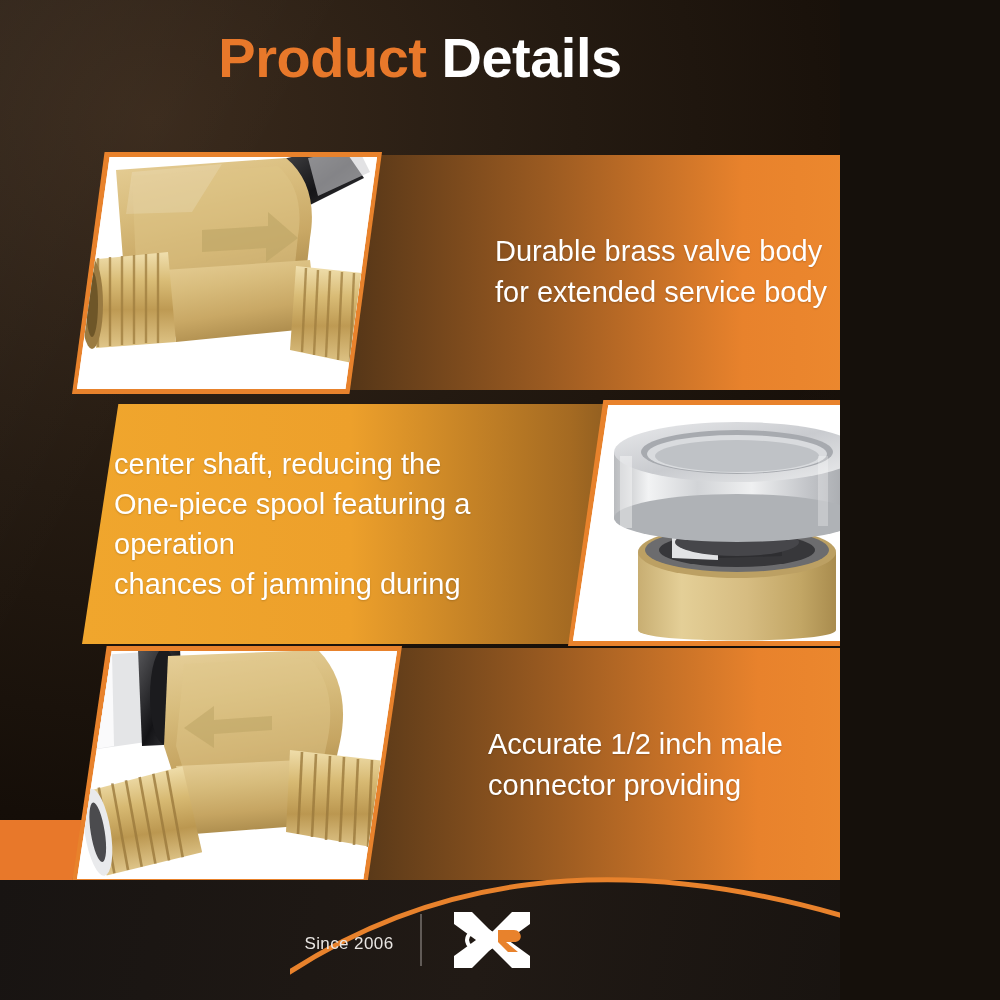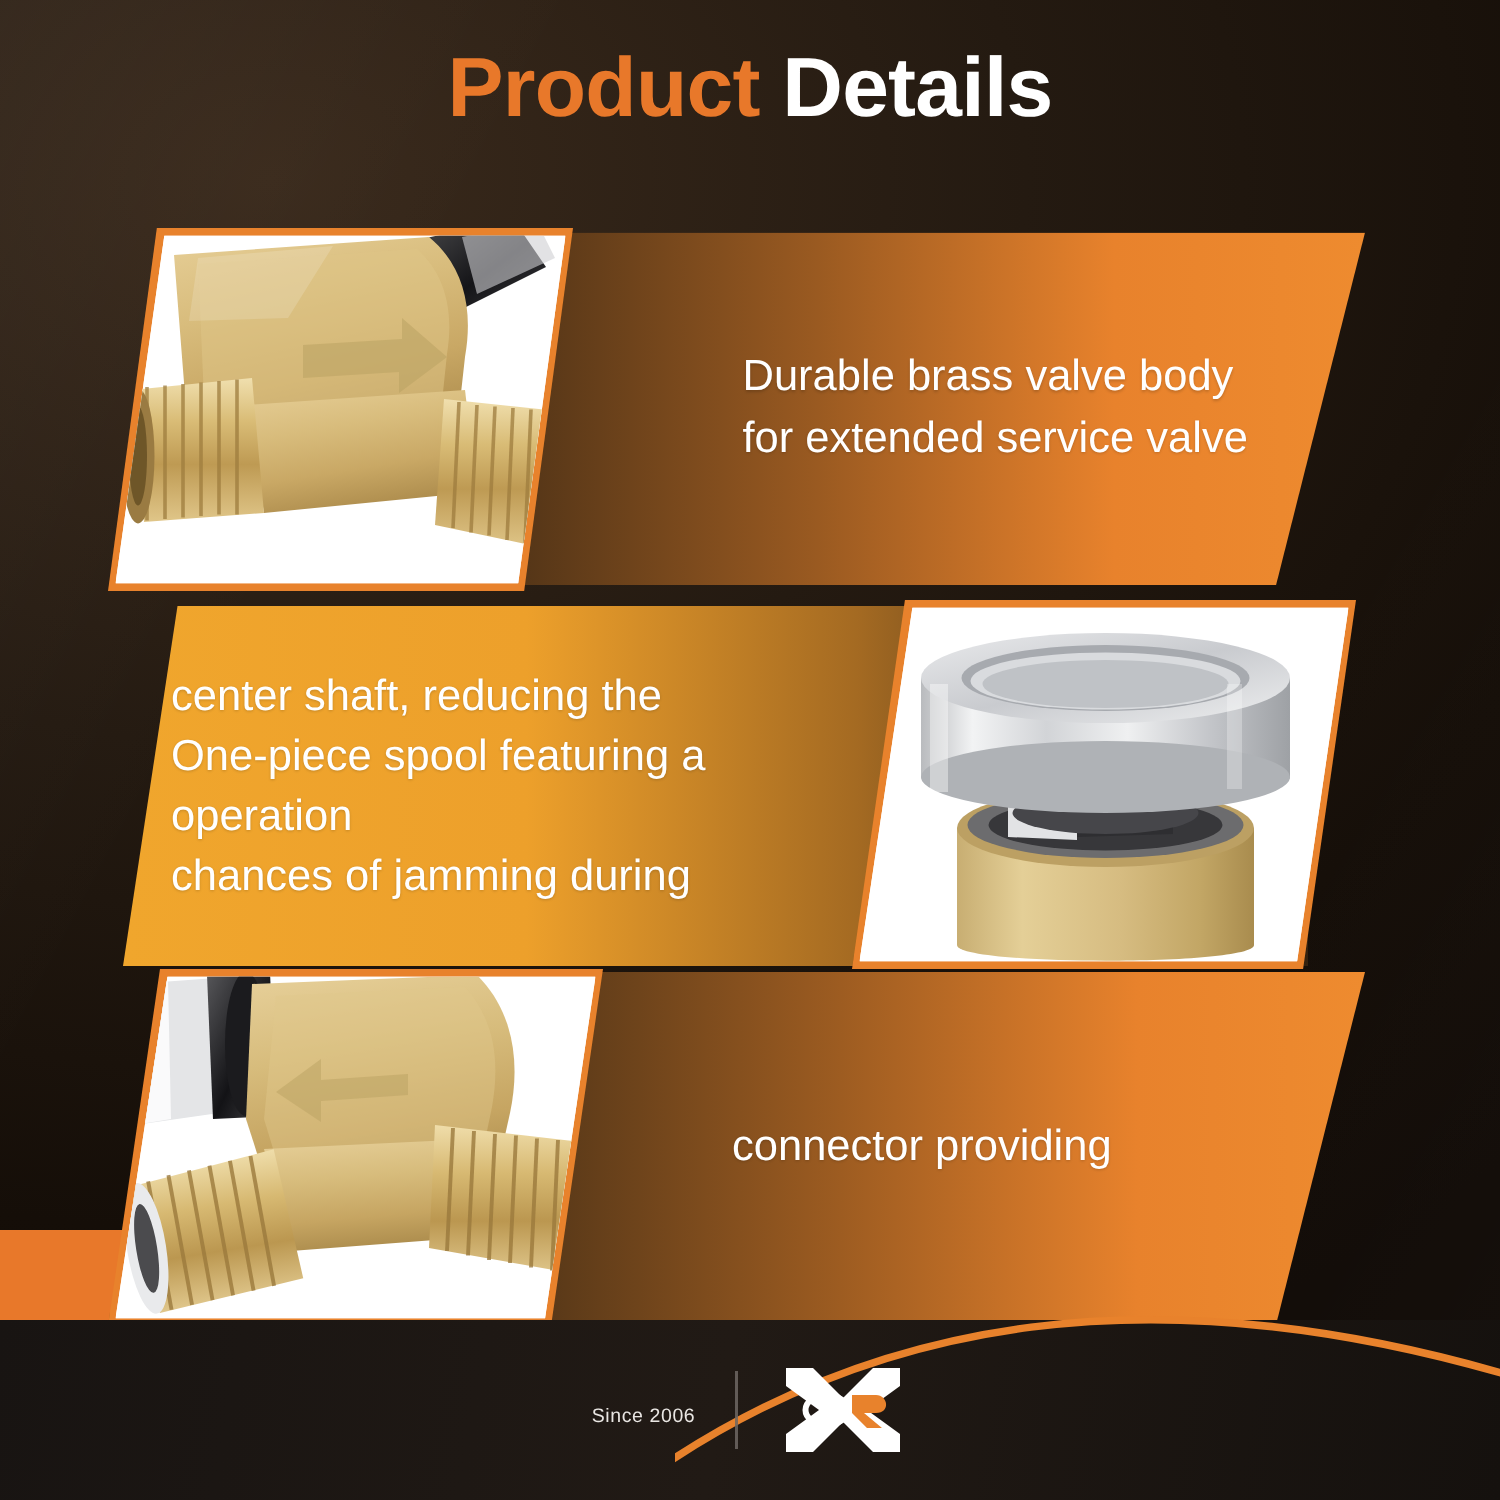--- a/index.html
+++ b/index.html
@@ -1,19 +1,19 @@
 <!DOCTYPE html>
 <html><head>
 <meta charset="utf-8">
 <style>
   html,body{margin:0;padding:0;background:#15100b;}
   body{font-family:"Liberation Sans","DejaVu Sans",sans-serif;}
 
   #stage{
-    position:relative;width:1000px;height:1000px;overflow:hidden;
+    position:relative;width:840px;height:1000px;overflow:hidden;
     background:
       radial-gradient(120% 90% at 18% 12%, #3a2a1c 0%, #241a11 42%, #150e08 78%, #100a06 100%),
       linear-gradient(135deg,#120c07 0%,#2b1e14 45%,#1a120b 100%);
   }
   
   .bg-sheen{position:absolute;inset:0;pointer-events:none;
     background:
       linear-gradient(118deg, rgba(255,255,255,0.035) 0%, rgba(255,255,255,0) 26%),
       linear-gradient(300deg, rgba(255,255,255,0.025) 0%, rgba(255,255,255,0) 30%);}
 
@@ -109,21 +109,21 @@
     position:absolute;left:0;right:0;bottom:22px;height:76px;
     display:flex;align-items:center;justify-content:center;gap:26px;
   }
   .brand{display:flex;flex-direction:column;align-items:center;line-height:1;}
   .brand-row{
     display:flex;align-items:baseline;color:#ffffff;font-weight:bold;
     font-size:34px;letter-spacing:-1px;font-style:italic;
   }
   .brand-row .bl{font-size:30px;}
   .brand-row .bx{font-size:44px;position:relative;top:2px;margin:0 -2px;}
-  .brand-since{color:#e9e6e3;font-size:13px;font-style:normal;font-weight:normal;
+  .brand-since{color:#e9e6e3;font-size:17px;font-style:normal;font-weight:normal;
     letter-spacing:0.4px;margin-top:7px;}
   .divider{width:2px;height:52px;background:#6d6763;opacity:.85;}
   .xbadge{width:88px;height:60px;}
   .speedlines{display:flex;gap:3px;align-items:flex-end;margin-left:2px;position:relative;top:-12px;}
   .speedlines i{display:block;width:9px;height:9px;background:#fff;
     transform:skewX(-22deg);border-radius:1px;}
   .speedlines i:nth-child(1){width:22px;}
   .speedlines i:nth-child(2){width:17px;}
   .speedlines i:nth-child(3){width:13px;}
   .speedlines i:nth-child(4){width:9px;}
@@ -139,21 +139,21 @@
   <div class="title">
     <span class="t-orange">Product</span><span class="t-white"> Details</span>
   </div>
 
   <div class="slab-bl"></div>
   <div class="slab-bl-round"></div>
 
   <div class="band band1">
     <div class="band-text">
       <div>Durable brass valve body</div>
-      <div>for extended service valve</div>
+      <div>for extended service body</div>
     </div>
   </div>
 
   <div class="card card1">
     <div class="card-inner">
       <svg class="photo" viewBox="0 0 310 242" preserveAspectRatio="xMidYMid slice">
         <defs>
           <linearGradient id="br1" x1="0" y1="0" x2="0.3" y2="1">
             <stop offset="0%" stop-color="#E6CE96"></stop>
               <stop offset="38%" stop-color="#D8BC7C"></stop>
@@ -268,20 +268,21 @@
         <ellipse cx="169" cy="56" rx="82" ry="16" fill="#BFC2C6"></ellipse>
 
         <rect x="52" y="56" width="12" height="72" fill="#ffffff" opacity=".4"></rect>
         <rect x="250" y="56" width="10" height="70" fill="#ffffff" opacity=".28"></rect>
       </svg>
     </div>
   </div>
 
   <div class="band band3">
     <div class="band-text">
+      <div>Accurate 1/2 inch male</div>
       <div>connector providing</div>
     </div>
   </div>
 
   <div class="card card3">
     <div class="card-inner">
       <svg class="photo" viewBox="0 0 330 238" preserveAspectRatio="xMidYMid slice">
         <defs>
           <linearGradient id="br3" x1="0" y1="0" x2="0.2" y2="1">
             <stop offset="0%" stop-color="#E7D09A"></stop>

